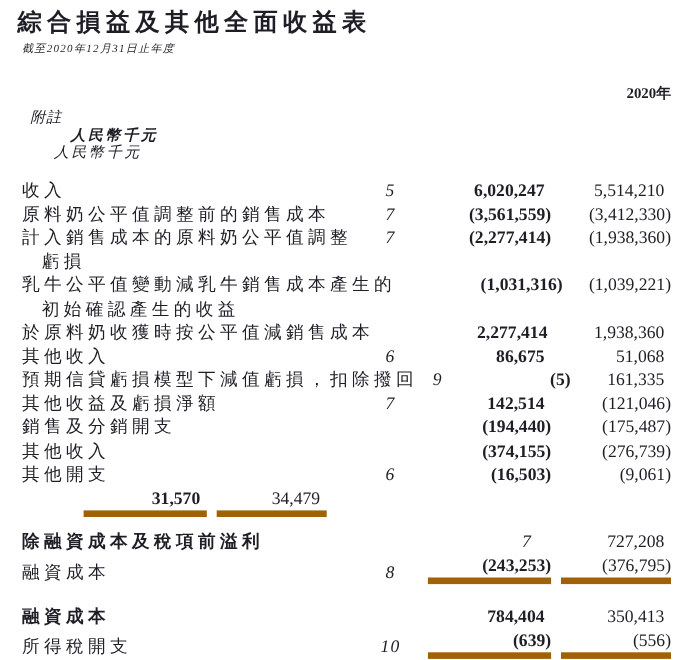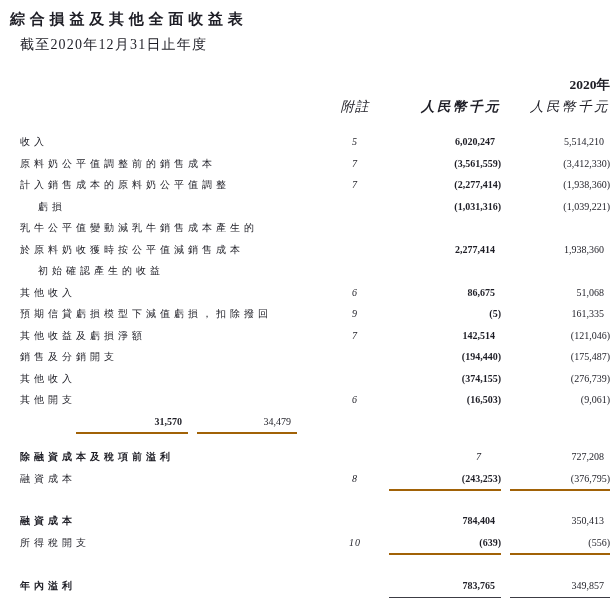--- a/index.html
+++ b/index.html
@@ -8,58 +8,60 @@
     width: 615px; height: 600px;
     background: #ffffff;
     color: #1e1e26;
     font-family: "Liberation Serif", "DejaVu Serif", serif;
     overflow: hidden;
   }
   .doc { width: 615px; height: 600px; }
 
   .title {
     margin: 0;
-    padding: 10px 0 0 10px;
-    font-size: 15px;
+    padding: 10px 0 0 16px;
+    font-size: 22px;
     font-weight: bold;
     letter-spacing: 4.8px;
     line-height: 19px;
   }
   .subtitle {
     margin: 6px 0 4px 0;
     padding-left: 20px;
-    font-size: 14px;
+    font-style: italic;
+    font-size: 10px;
     letter-spacing: 1.2px;
     line-height: 19px;
   }
 
   
   .cols { display: flex; padding-left: 20px; padding-right: 5px; }
   .fill  { flex: 1; }
   .note  { width: 44px; text-align: center; font-style: italic; letter-spacing: 1px; }
   .col-a { width: 112px; margin-left: 12px; text-align: right; }
   .col-b { width: 100px; margin-left: 9px;  text-align: right; }
 
   
   .head-years { margin-top: 23px; font-size: 13.5px; line-height: 16px; }
-  .head-units { margin-top: 6px;  font-size: 13.5px; line-height: 16px; }
+  .head-units { margin-top: 6px;  font-size: 13.5px; line-height: 16px; flex-direction: column; }
   .head-units .unit { font-style: italic; letter-spacing: 2.5px; }
   .b { font-weight: bold; }
 
   
   .rows { margin-top: 16px; }
   .row {
-    font-size: 10px;
+    align-items: flex-end;
+    font-size: 16px;
     line-height: 21.5px;
   }
   .label { flex: 1; letter-spacing: 4px; white-space: nowrap; overflow: visible; }
   .lbl-line.indent { padding-left: 18px; }
   .val { font-variant-numeric: tabular-nums; }
   .np { padding-right: 6px; }            
-  .rule-single > .val { border-bottom: 2px solid #a16207; }
+  .rule-single > .val { border-bottom: 6px solid #a16207; }
   .rule-double > .val { border-bottom: 4px double #3c3c44; }
   .spacer { width: 100%; }
 </style>
 </head>
 <body>
 
 <div class="doc">
 
   <h1 class="title">綜合損益及其他全面收益表</h1>
   <p class="subtitle">截至2020年12月31日止年度</p>
@@ -106,22 +108,22 @@
         <div class="label">
           <div class="lbl-line indent">虧損</div>
           <div class="lbl-line">乳牛公平值變動減乳牛銷售成本產生的</div>
         </div>
         <div class="note"></div>
         <div class="val col-a b">(1,031,316)</div>
         <div class="val col-b">(1,039,221)</div>
       </div>
       <div class="cols row">
         <div class="label">
+          <div class="lbl-line indent">初始確認產生的收益</div>
           <div class="lbl-line">於原料奶收獲時按公平值減銷售成本</div>
-          <div class="lbl-line indent">初始確認產生的收益</div>
         </div>
         <div class="note"></div>
         <div class="val col-a b np">2,277,414</div>
         <div class="val col-b np">1,938,360</div>
       </div>
       <div class="cols row">
         <div class="label">
           <div class="lbl-line">其他收入</div>
         </div>
         <div class="note">6</div>

